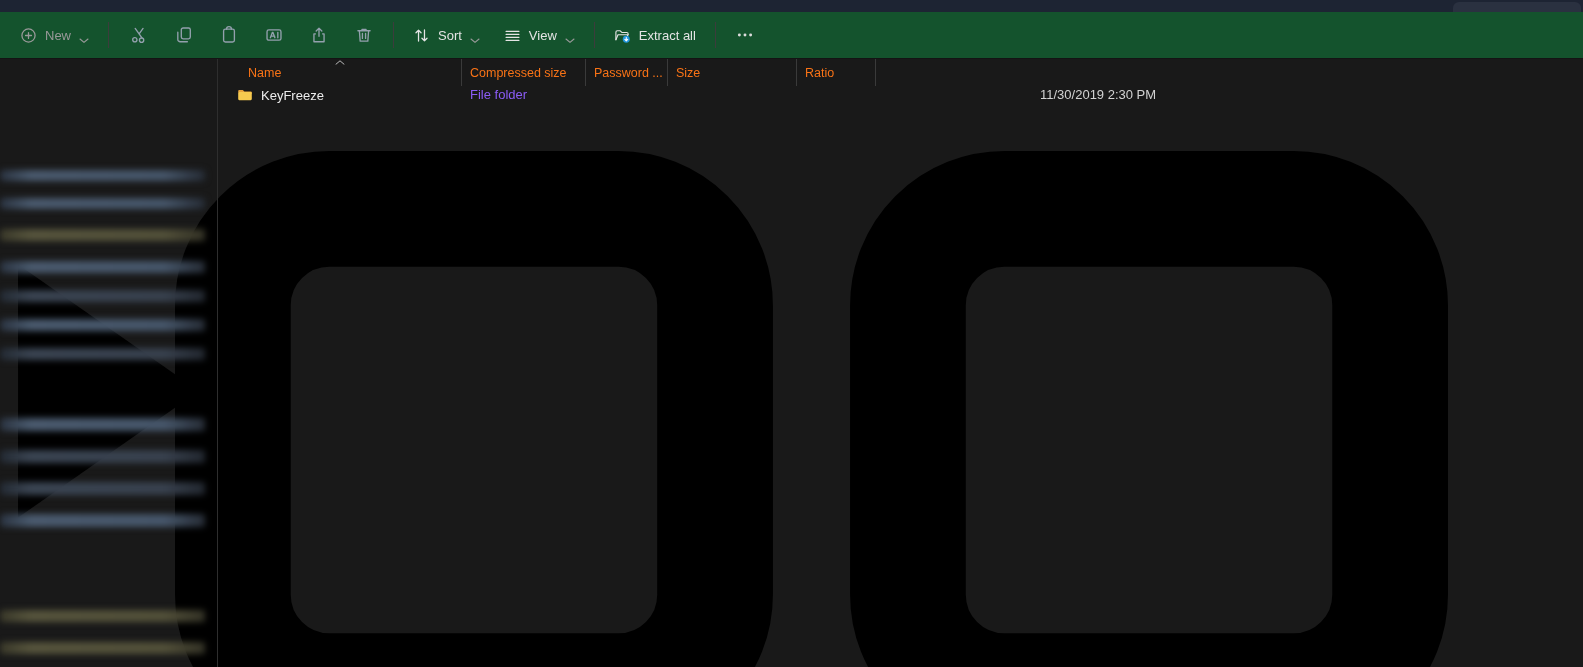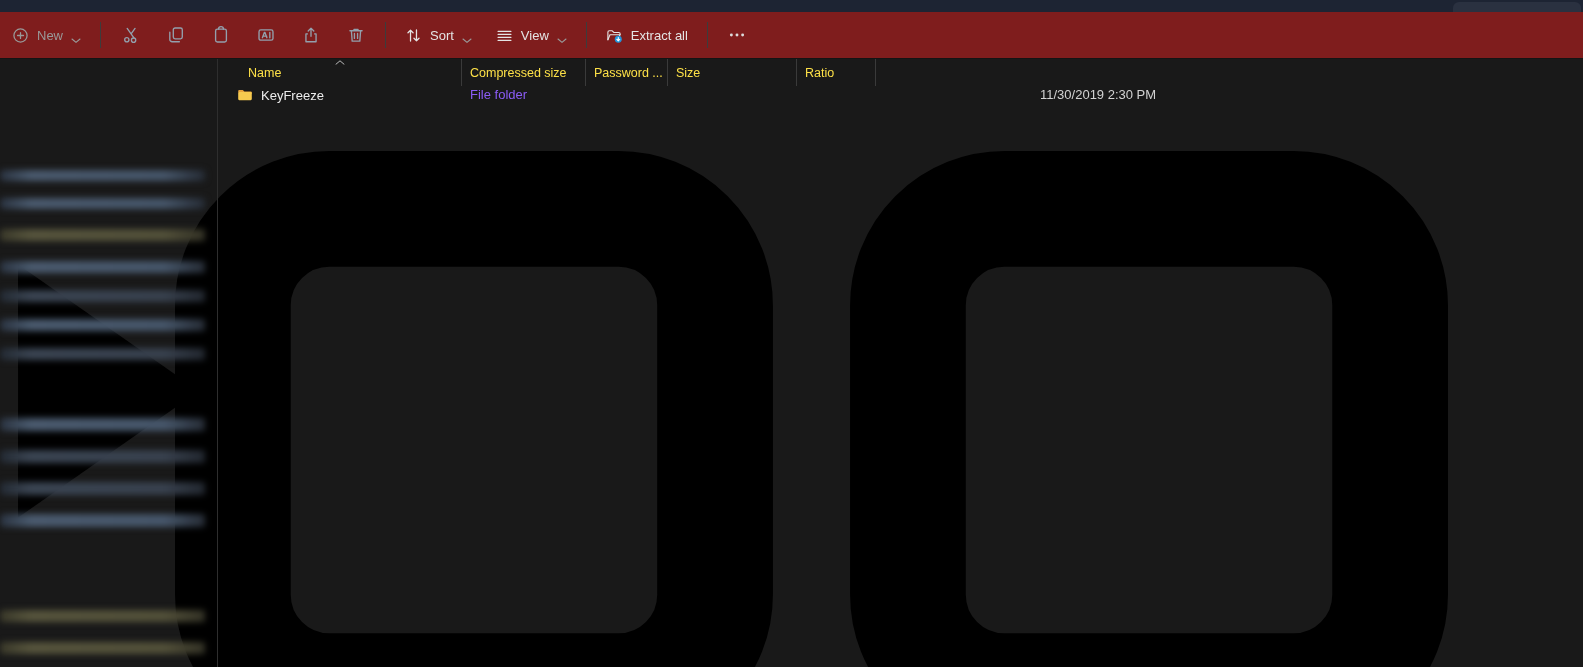--- a/index.html
+++ b/index.html
@@ -4,35 +4,35 @@
 <style>
   html,body{margin:0;padding:0;background:#101010;}
   .app{position:relative;width:1583px;height:667px;background:#191919;overflow:hidden;
        font-family:"Liberation Sans",sans-serif;-webkit-font-smoothing:antialiased;}
 
   
   .top-strip{position:absolute;top:0;left:0;width:100%;height:12px;background:#1d2433;}
   .top-strip .tab-hint{position:absolute;right:2px;top:2px;width:128px;height:10px;background:#2a3140;border-radius:6px 6px 0 0;}
 
   
-  .toolbar{position:absolute;top:12px;left:0;width:100%;height:47px;background:#7f1d1d;
-           border-bottom:1px solid #141414;display:flex;align-items:center;padding:0 0;box-sizing:border-box;}
+  .toolbar{position:absolute;top:12px;left:0;width:100%;height:47px;background:#14532d;
+           border-bottom:1px solid #141414;display:flex;align-items:center;padding:0 8px;box-sizing:border-box;}
   .tb-btn{display:flex;align-items:center;gap:8px;background:none;border:none;color:#e4e4e4;
           font-size:13px;height:36px;padding:0 12px;border-radius:4px;font-family:inherit;cursor:default;}
   .tb-btn.dim{color:#999;}
   .tb-btn .icon{width:17px;height:17px;display:block;}
   .tb-iconbtn{width:45px;height:36px;display:flex;align-items:center;justify-content:center;
               color:#93a0ad;background:none;border:none;border-radius:4px;cursor:default;}
   .tb-iconbtn .icon{width:18px;height:18px;display:block;}
   .tb-divider{width:1px;height:26px;background:#3c3c3c;margin:0 7px;flex:none;}
   .chev{width:10px;height:6px;color:#9a9a9a;display:block;flex:none;}
   .icon svg{display:block;width:100%;height:100%;}
 
   
-  .list-header{position:absolute;top:59px;left:219px;height:27px;display:flex;color:#fde047;font-size:12.5px;}
+  .list-header{position:absolute;top:59px;left:219px;height:27px;display:flex;color:#f97316;font-size:12.5px;}
   .hcol{position:relative;display:flex;align-items:center;padding-left:8px;border-right:1px solid #3a3a3a;box-sizing:border-box;cursor:default;}
   .hcol.first{padding-left:29px;}
   .hcol .caret{position:absolute;top:1px;left:50%;transform:translateX(-50%);width:10px;height:5px;color:#b9b9b9;}
 
   
   .file-row{position:absolute;top:87px;left:219px;height:28px;display:flex;align-items:flex-start;color:#ececec;font-size:13px;}
   .cell{box-sizing:border-box;padding-left:8px;white-space:nowrap;overflow:hidden;}
   .cell.name{display:flex;align-items:center;gap:8px;padding-left:18px;}
   .cell.name .icon{width:16px;height:16px;flex:none;}
   .cell.type{color:#8b5cf6;}

